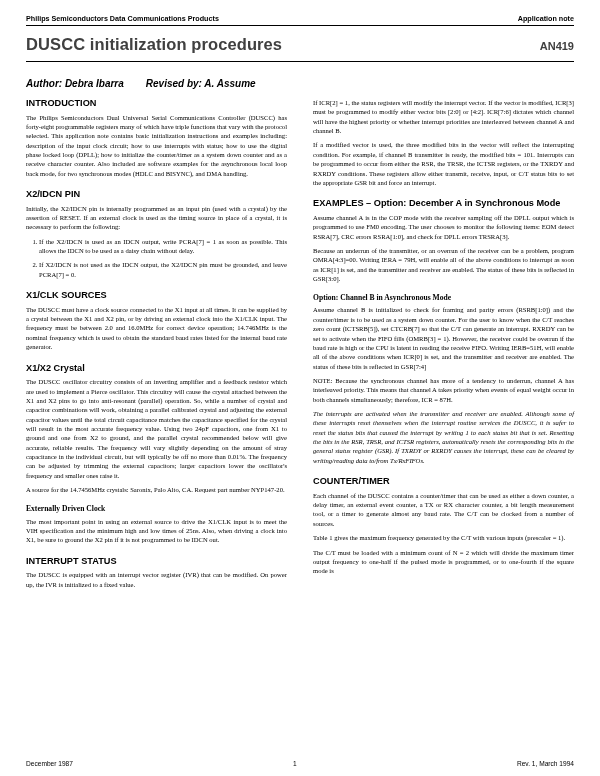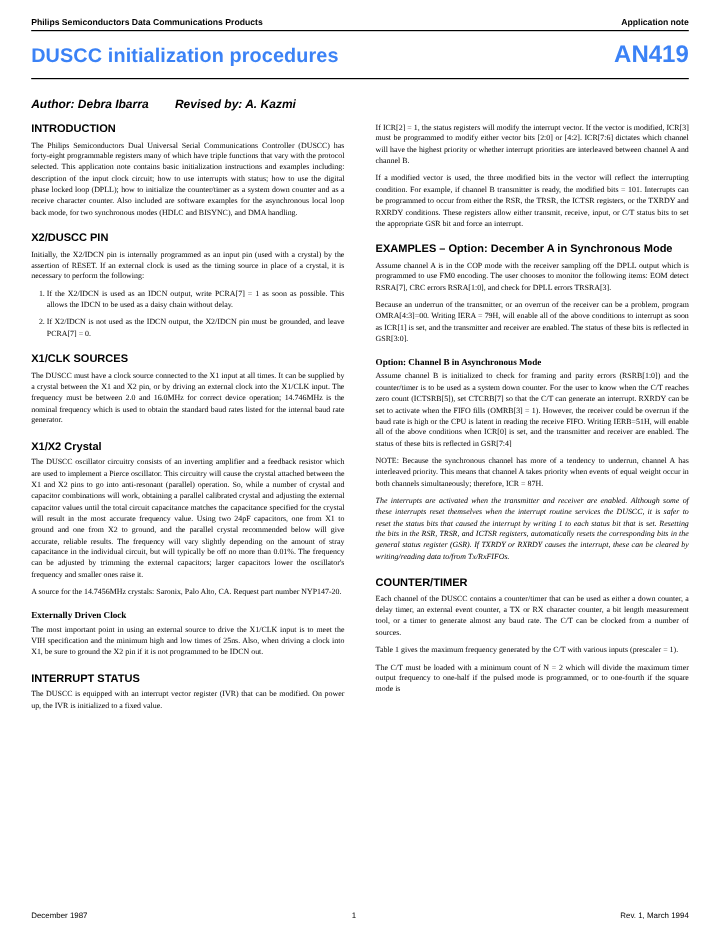--- a/index.html
+++ b/index.html
@@ -33,29 +33,29 @@
   .hdr-rule {
     border-bottom: 1.6px solid #000;
     margin-bottom: 9px;
   }
   .title-row {
     display: flex;
     justify-content: space-between;
     align-items: baseline;
     font-family: "Liberation Sans", sans-serif;
     font-weight: bold;
-    color: #3b82f6;
+    color: #404040;
     gap: 32px;
   }
   .doc-title {
     font-size: 16.5px;
     letter-spacing: 0.1px;
   }
   .doc-code {
-    font-size: 20px;
+    font-size: 11px;
   }
   .title-rule {
     border-bottom: 1.6px solid #000;
     margin-top: 7px;
   }
   .author {
     font-family: "Liberation Sans", sans-serif;
     font-weight: bold;
     font-style: italic;
     font-size: 10px;
@@ -130,31 +130,31 @@
   </div>
   <div class="hdr-rule"></div>
 
   <div class="title-row">
     <div class="doc-title">DUSCC initialization procedures</div>
     <div class="doc-code">AN419</div>
   </div>
   <div class="title-rule"></div>
 
   <div class="author">
-    <span>Author:  Debra Ibarra</span><span class="spacer"></span><span>Revised by: A. Kazmi</span>
+    <span>Author:  Debra Ibarra</span><span class="spacer"></span><span>Revised by: A. Assume</span>
   </div>
 
   <div class="cols">
 
     <div class="col">
 
       <h2 class="sec first">INTRODUCTION</h2>
       <p>The Philips Semiconductors Dual Universal Serial Communications Controller (DUSCC) has forty-eight programmable registers many of which have triple functions that vary with the protocol selected. This application note contains basic initialization instructions and examples including: description of the input clock circuit; how to use interrupts with status; how to use the digital phase locked loop (DPLL); how to initialize the counter/timer as a system down counter and as a receive character counter. Also included are software examples for the asynchronous local loop back mode, for two synchronous modes (HDLC and BISYNC), and DMA handling.</p>
 
-      <h2 class="sec">X2/DUSCC PIN</h2>
+      <h2 class="sec">X2/IDCN PIN</h2>
       <p>Initially, the X2/IDCN pin is internally programmed as an input pin (used with a crystal) by the assertion of RESET. If an external clock is used as the timing source in place of a crystal, it is necessary to perform the following:</p>
       <ol class="nlist">
         <li>If the X2/IDCN is used as an IDCN output, write PCRA[7] = 1 as soon as possible. This allows the IDCN to be used as a daisy chain without delay.</li>
         <li>If X2/IDCN is not used as the IDCN output, the X2/IDCN pin must be grounded, and leave PCRA[7] = 0.</li>
       </ol>
 
       <h2 class="sec">X1/CLK SOURCES</h2>
       <p>The DUSCC must have a clock source connected to the X1 input at all times. It can be supplied by a crystal between the X1 and X2 pin, or by driving an external clock into the X1/CLK input.  The frequency must be between 2.0 and 16.0MHz for correct device operation; 14.746MHz is the nominal frequency which is used to obtain the standard baud rates listed for the internal baud rate generator.</p>
 
       <h2 class="sec">X1/X2 Crystal</h2>

